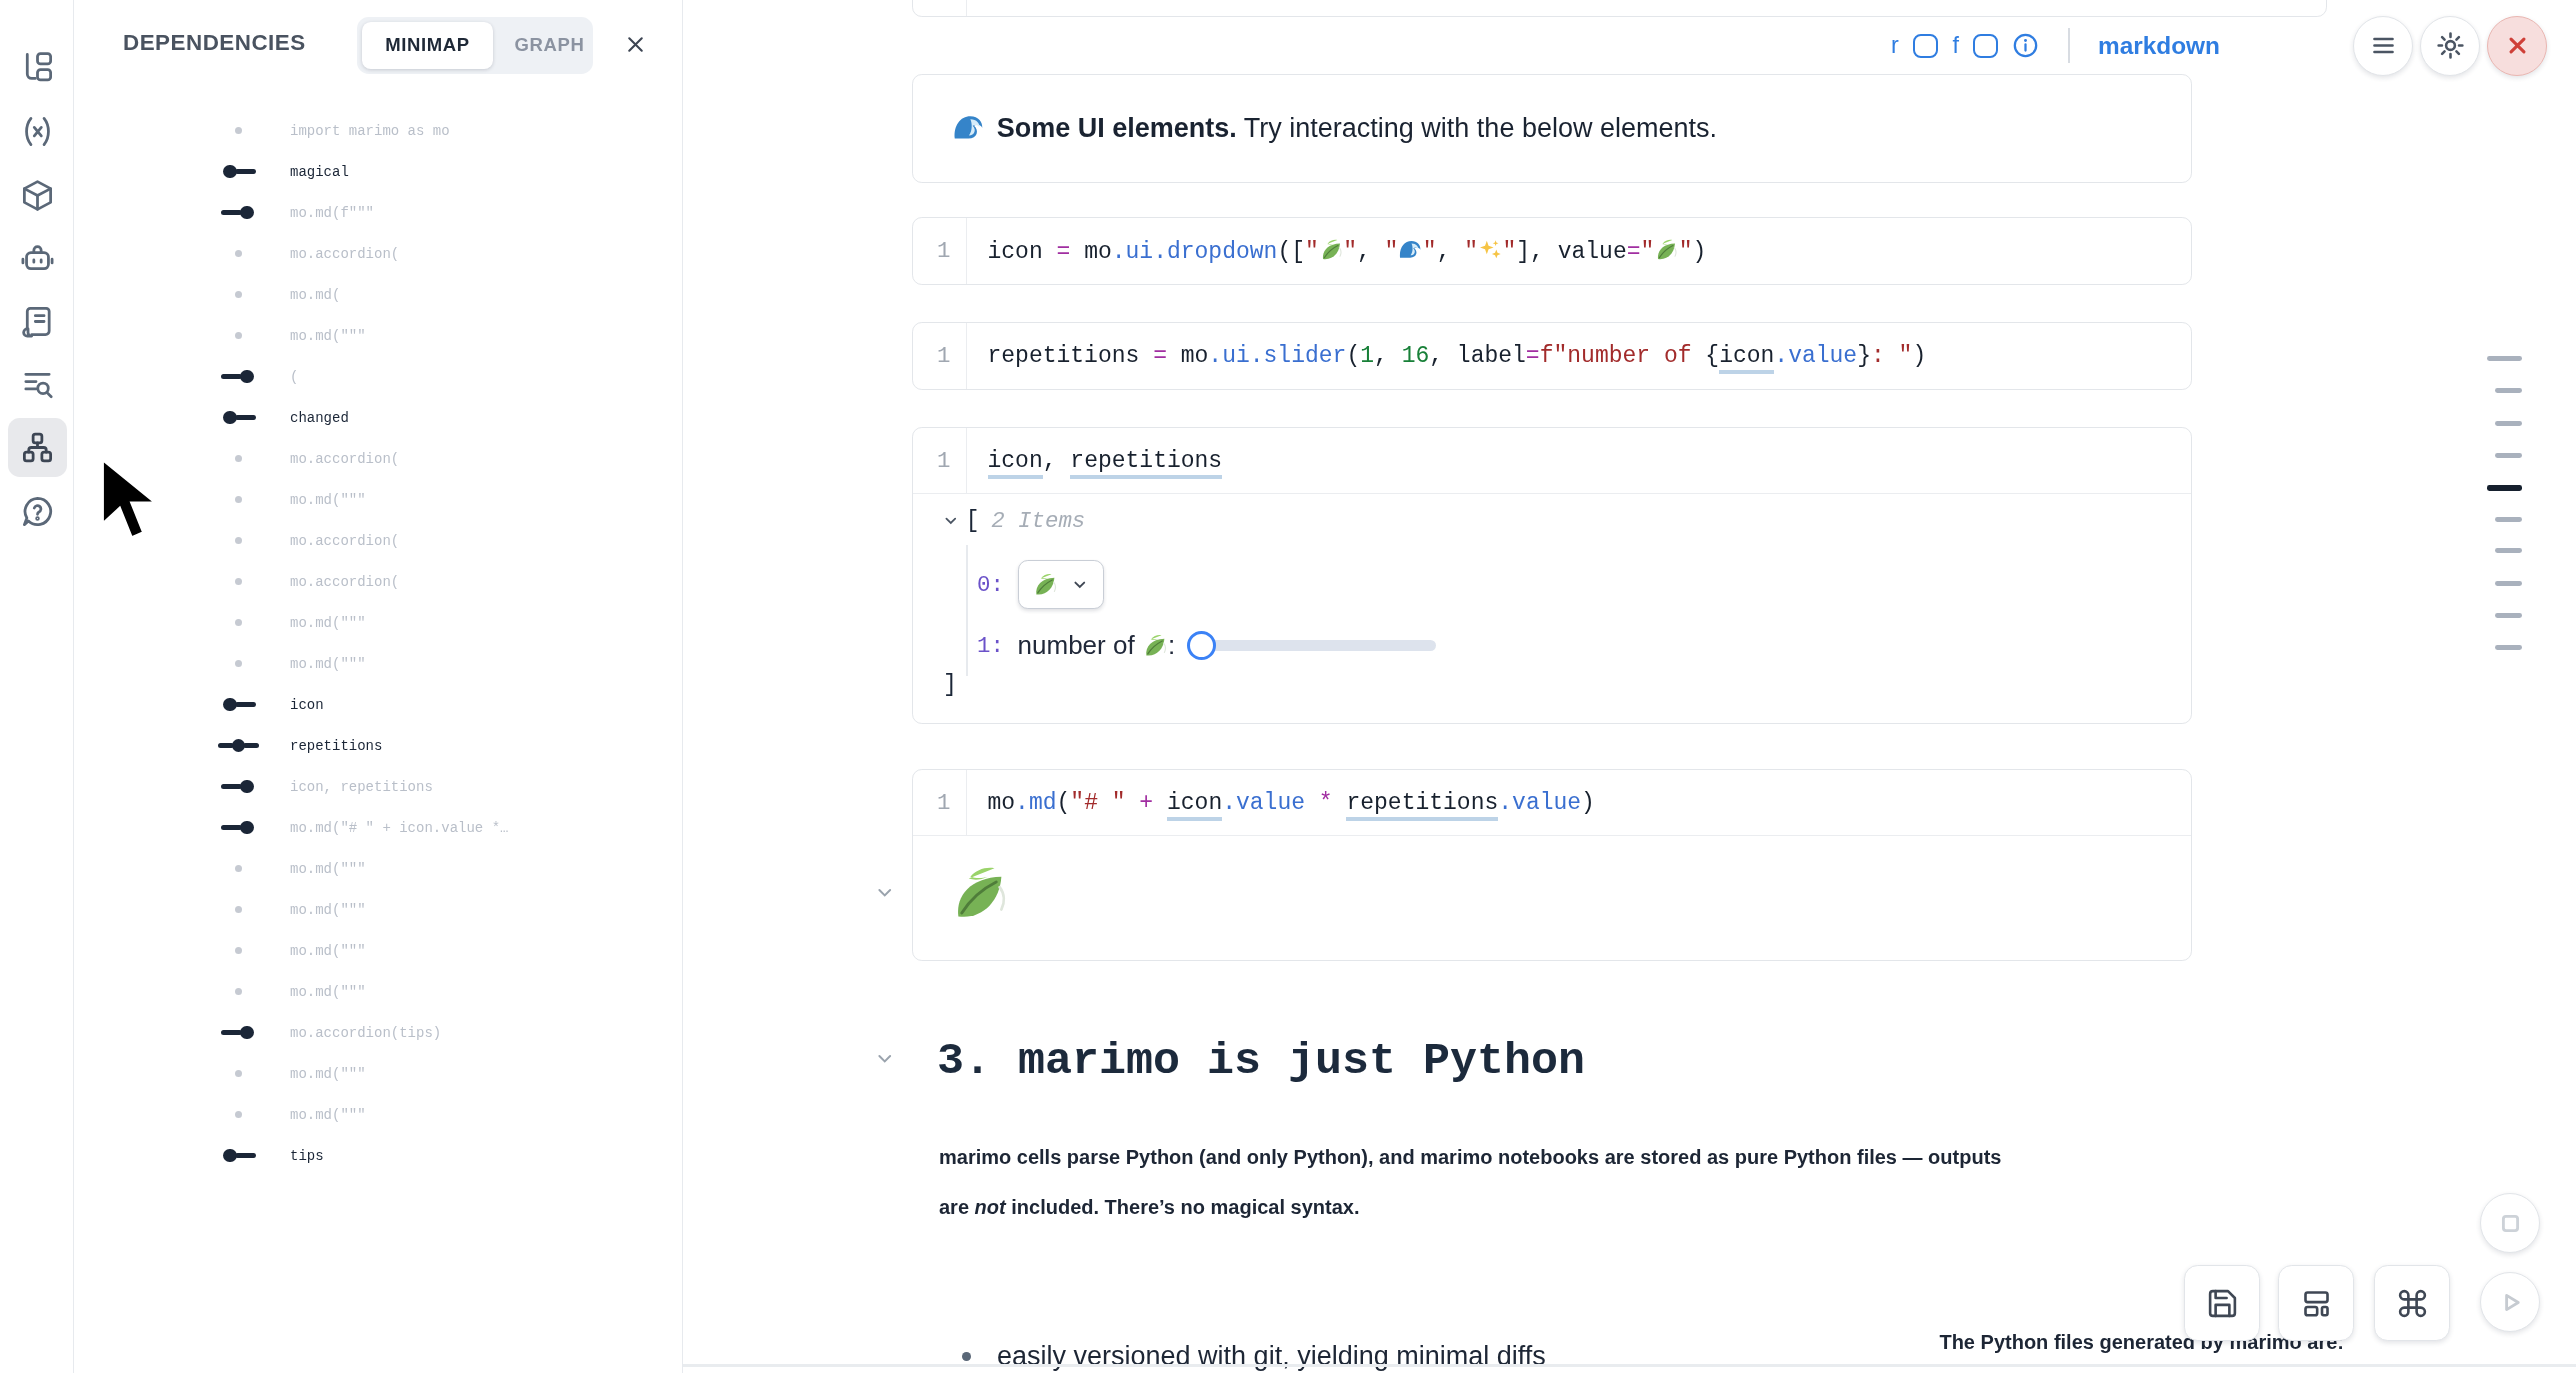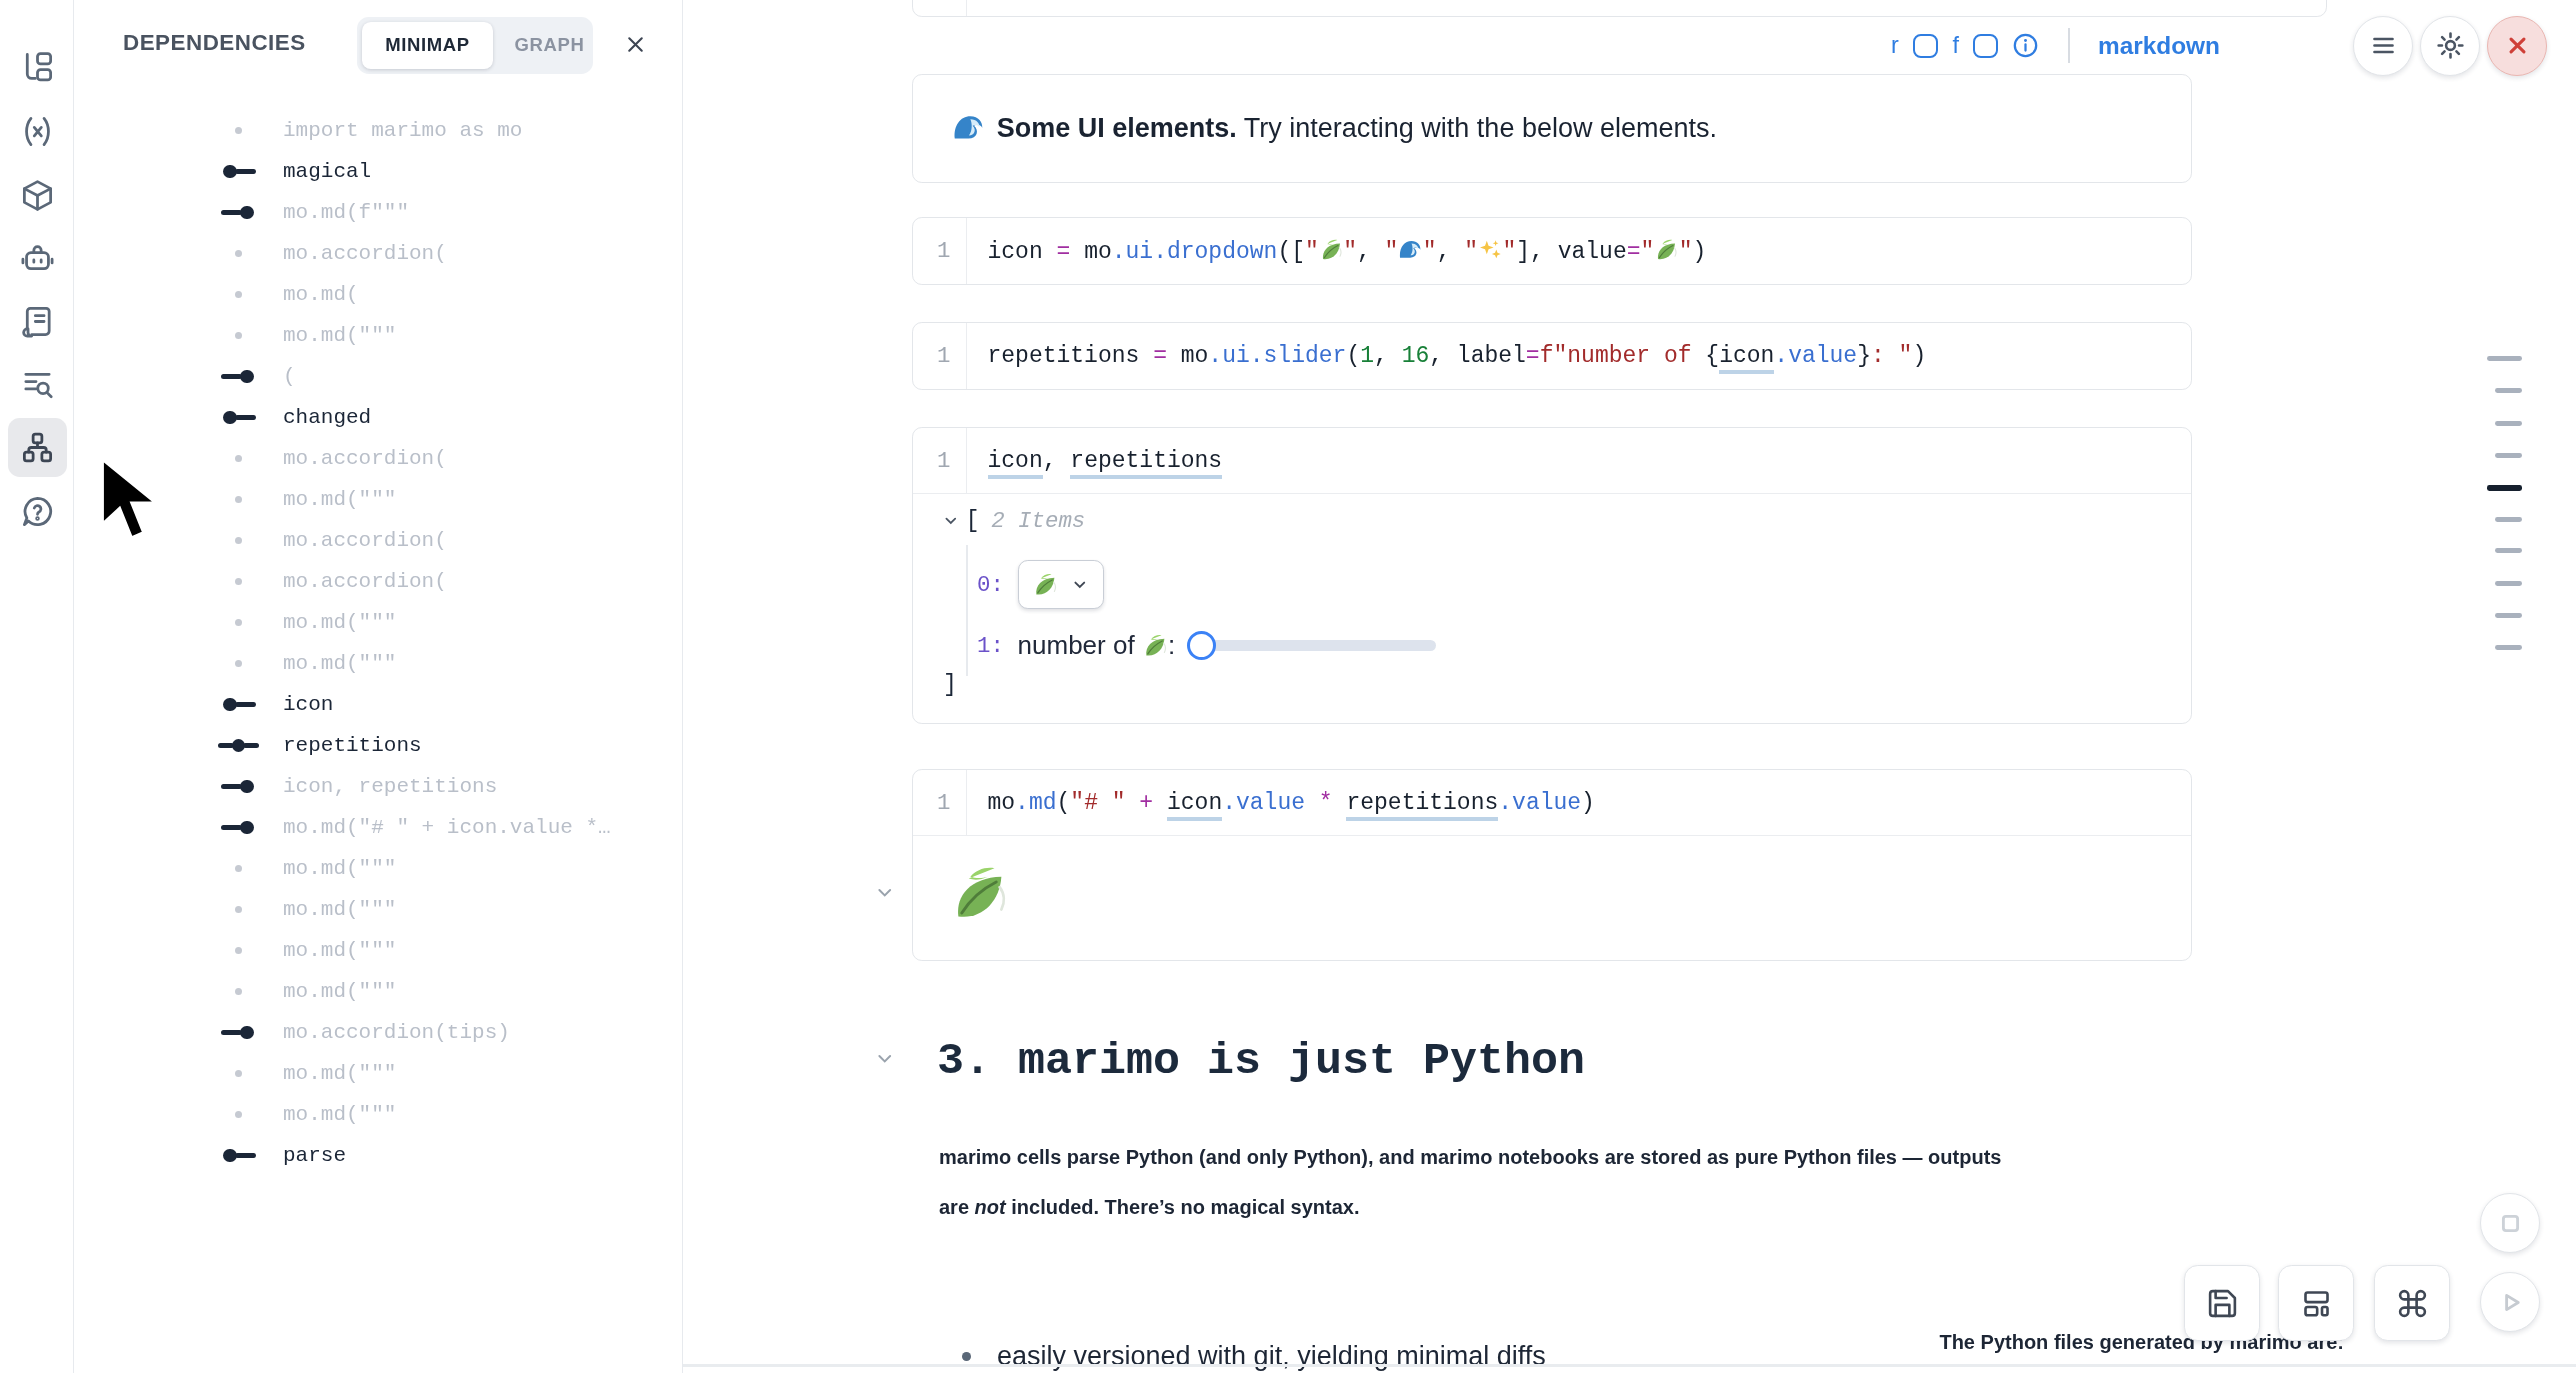--- a/index.html
+++ b/index.html
@@ -34,22 +34,22 @@
     align-items:center; justify-content:center; color:#3c4452; cursor:pointer; }
   .panel-close svg { width:25px; height:25px; }
 
   .mm-list { position:absolute; left:0; top:110px; width:609px; }
   .mm-item { position:relative; height:41px; display:flex; align-items:center; cursor:pointer; }
   .mm-mark { position:absolute; left:135px; width:59px; height:41px; display:flex;
     align-items:center; justify-content:center; }
   .m-dot  { width:7.8px; height:7.8px; border-radius:50%; background:#c6cad2; }
   .m-dotB { width:13.7px; height:13.7px; border-radius:50%; background:#1b2637; flex:none; }
   .m-dash { width:20.5px; height:4.9px; border-radius:2.9px; background:#1b2637; flex:none; margin:0 -2px; }
-  .mm-label { position:absolute; left:209px; font-family:"Liberation Mono","DejaVu Sans Mono",monospace;
-    font-size:21px; white-space:pre; }
+  .mm-label { position:absolute; left:216px; font-family:"Liberation Mono","DejaVu Sans Mono",monospace;
+    font-size:14px; white-space:pre; }
   .mm-label.dim { color:#b9bfc9; }
   .mm-label.strong { color:#1b2637; }
 
   
   .cellbox { position:absolute; left:912px; width:1280px; background:#fff;
     border:1px solid #e3e6ea; border-radius:9.8px; }
   .coderow { position:relative; height:65px; display:flex; align-items:center; }
   .gutter { width:54px; height:100%; flex:none; display:flex; align-items:center; justify-content:flex-end;
     padding-right:15.6px; border-right:1px solid #ebedf0;
     font-family:"Liberation Mono","DejaVu Sans Mono",monospace; font-size:22.4px; color:#a0a7b1; }
@@ -373,21 +373,21 @@
           <span class="mm-mark">
             <i class="m-dot"></i>
           </span>
           <span class="mm-label dim">mo.md("""</span>
         </div>
         <div class="mm-item">
           <span class="mm-mark">
             <i class="m-dotB"></i>
             <i class="m-dash"></i>
           </span>
-          <span class="mm-label strong">parse</span>
+          <span class="mm-label strong">tips</span>
         </div>
       </div>
   </aside>
 
   <svg class="cursor" viewBox="0 0 28 32">
     <polygon points="2,1 2,24 8,18.5 12,28.5 16.5,26.5 12.5,16.5 21,16.5" fill="#000" stroke="#fff" stroke-width="1.4"></polygon>
   </svg>
 
   <div class="topcut">
     <div class="coderow">

